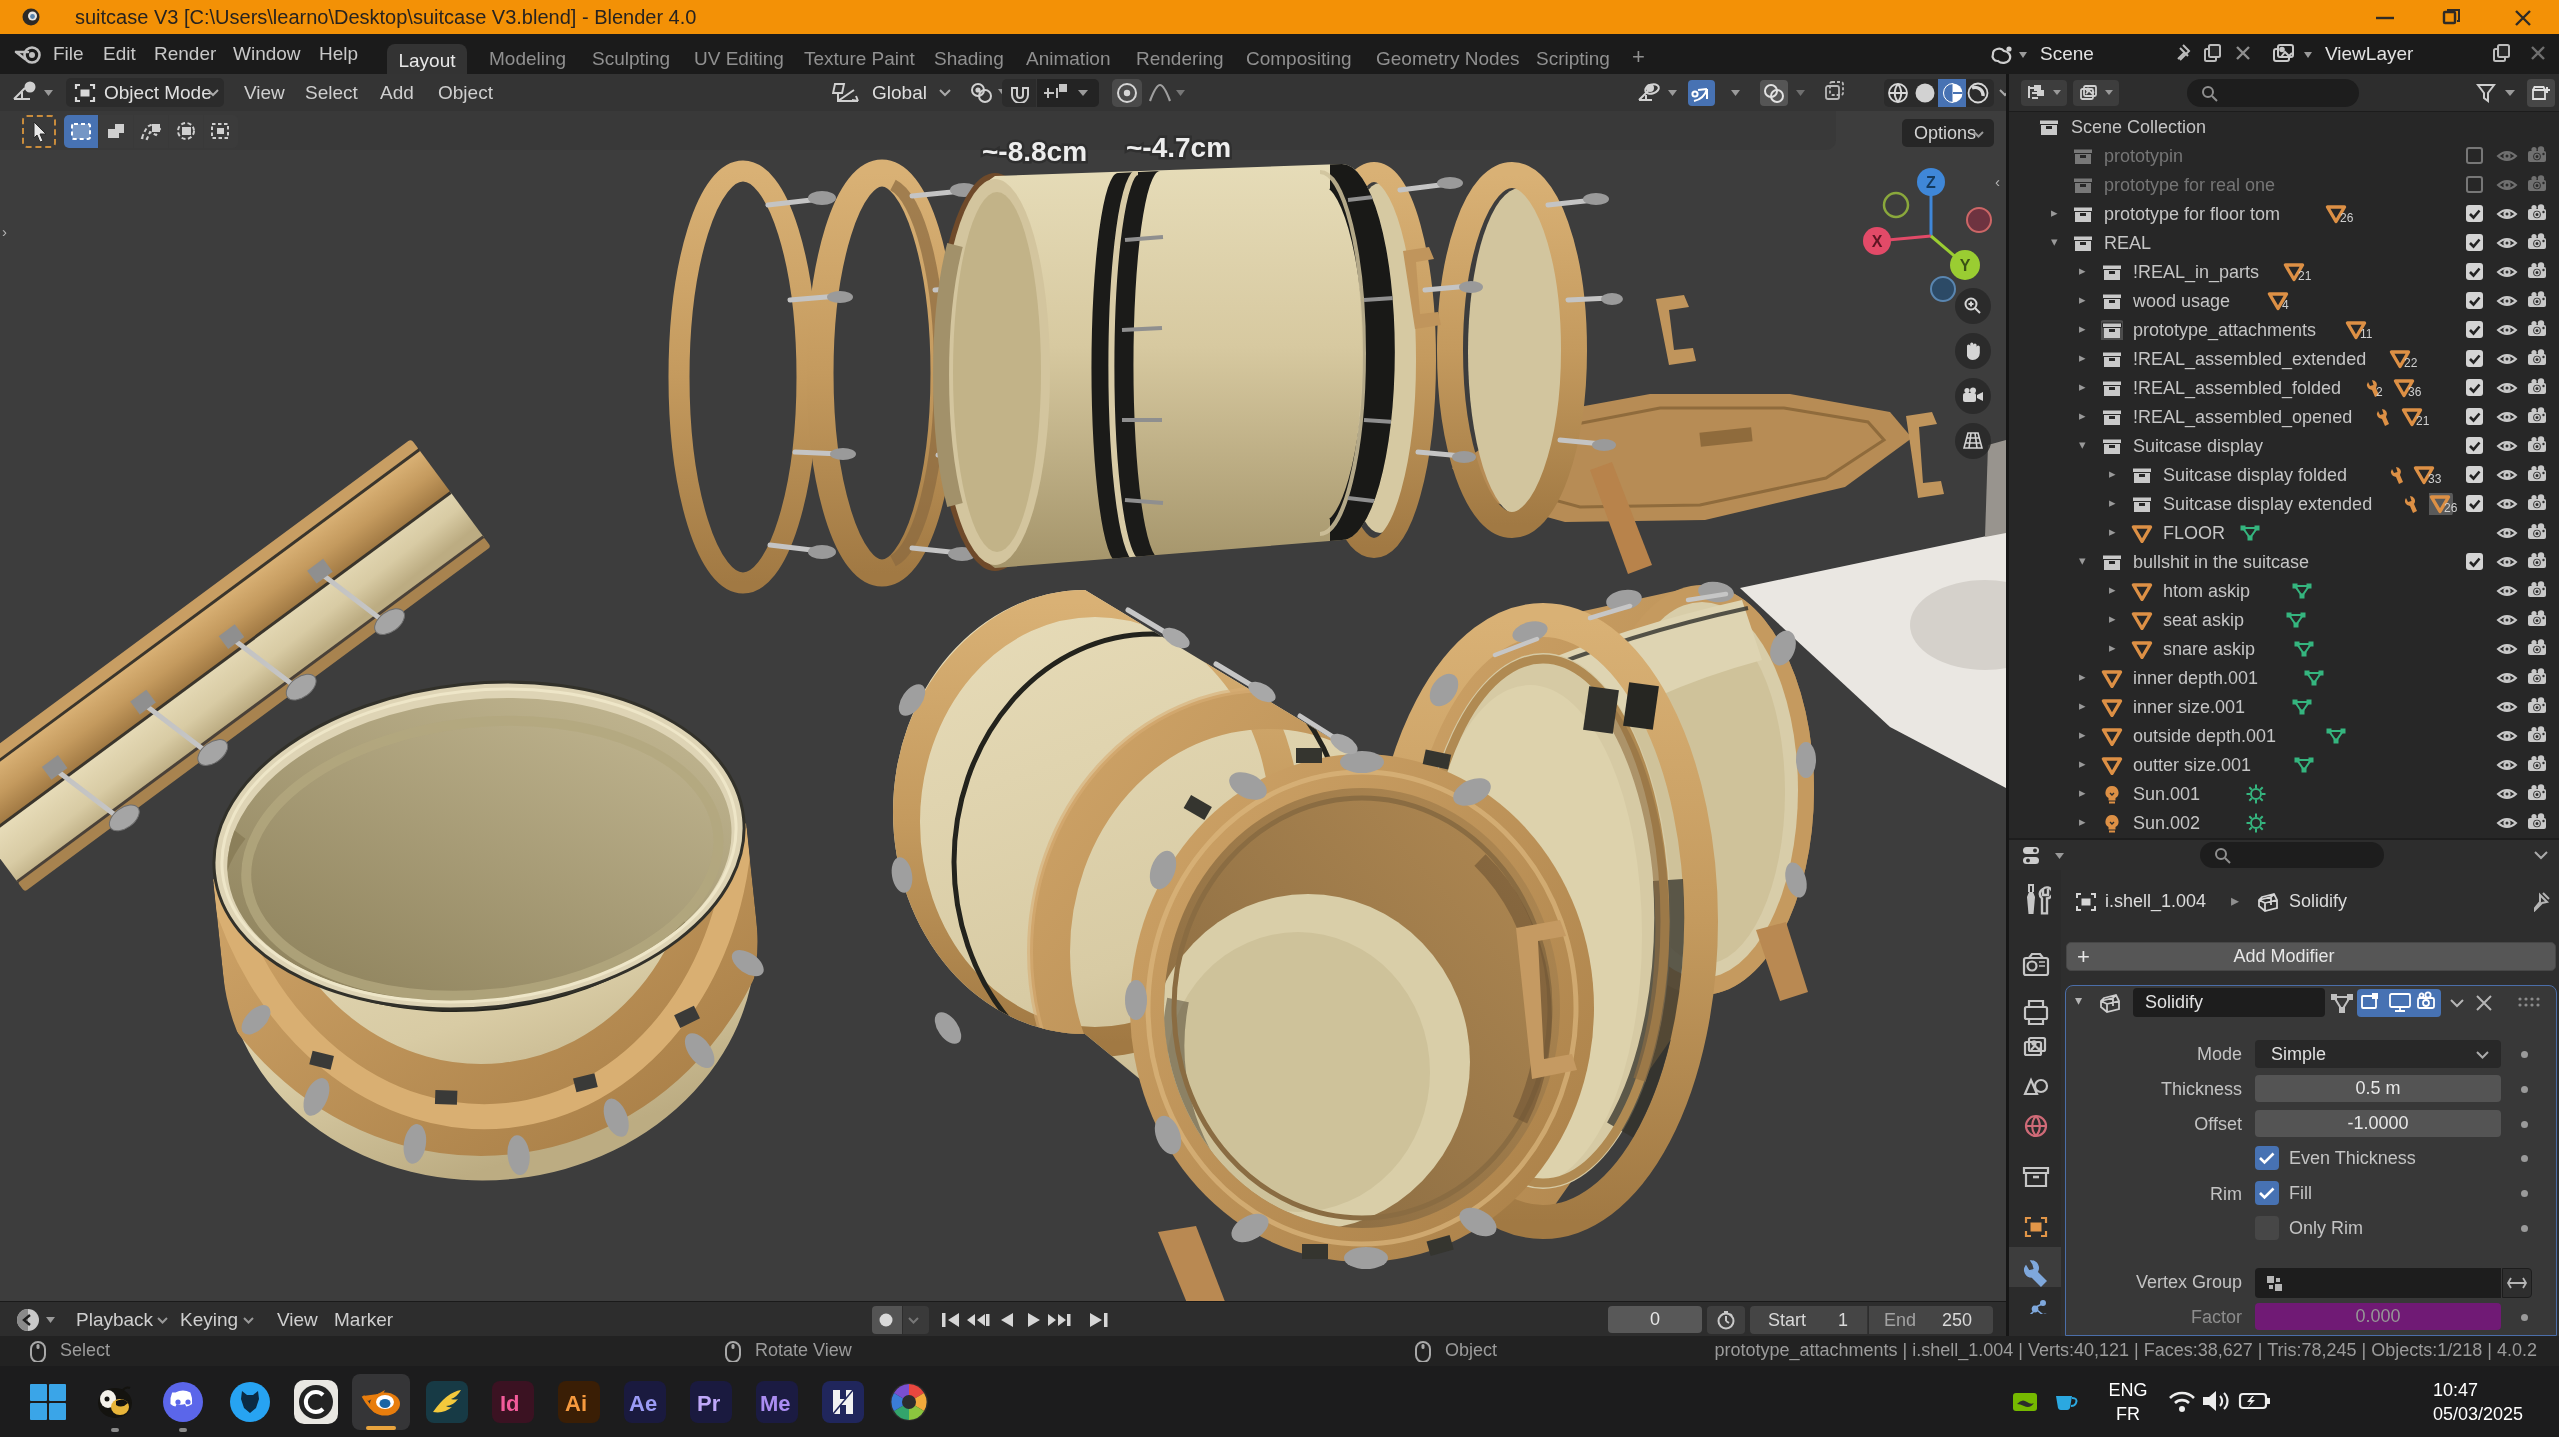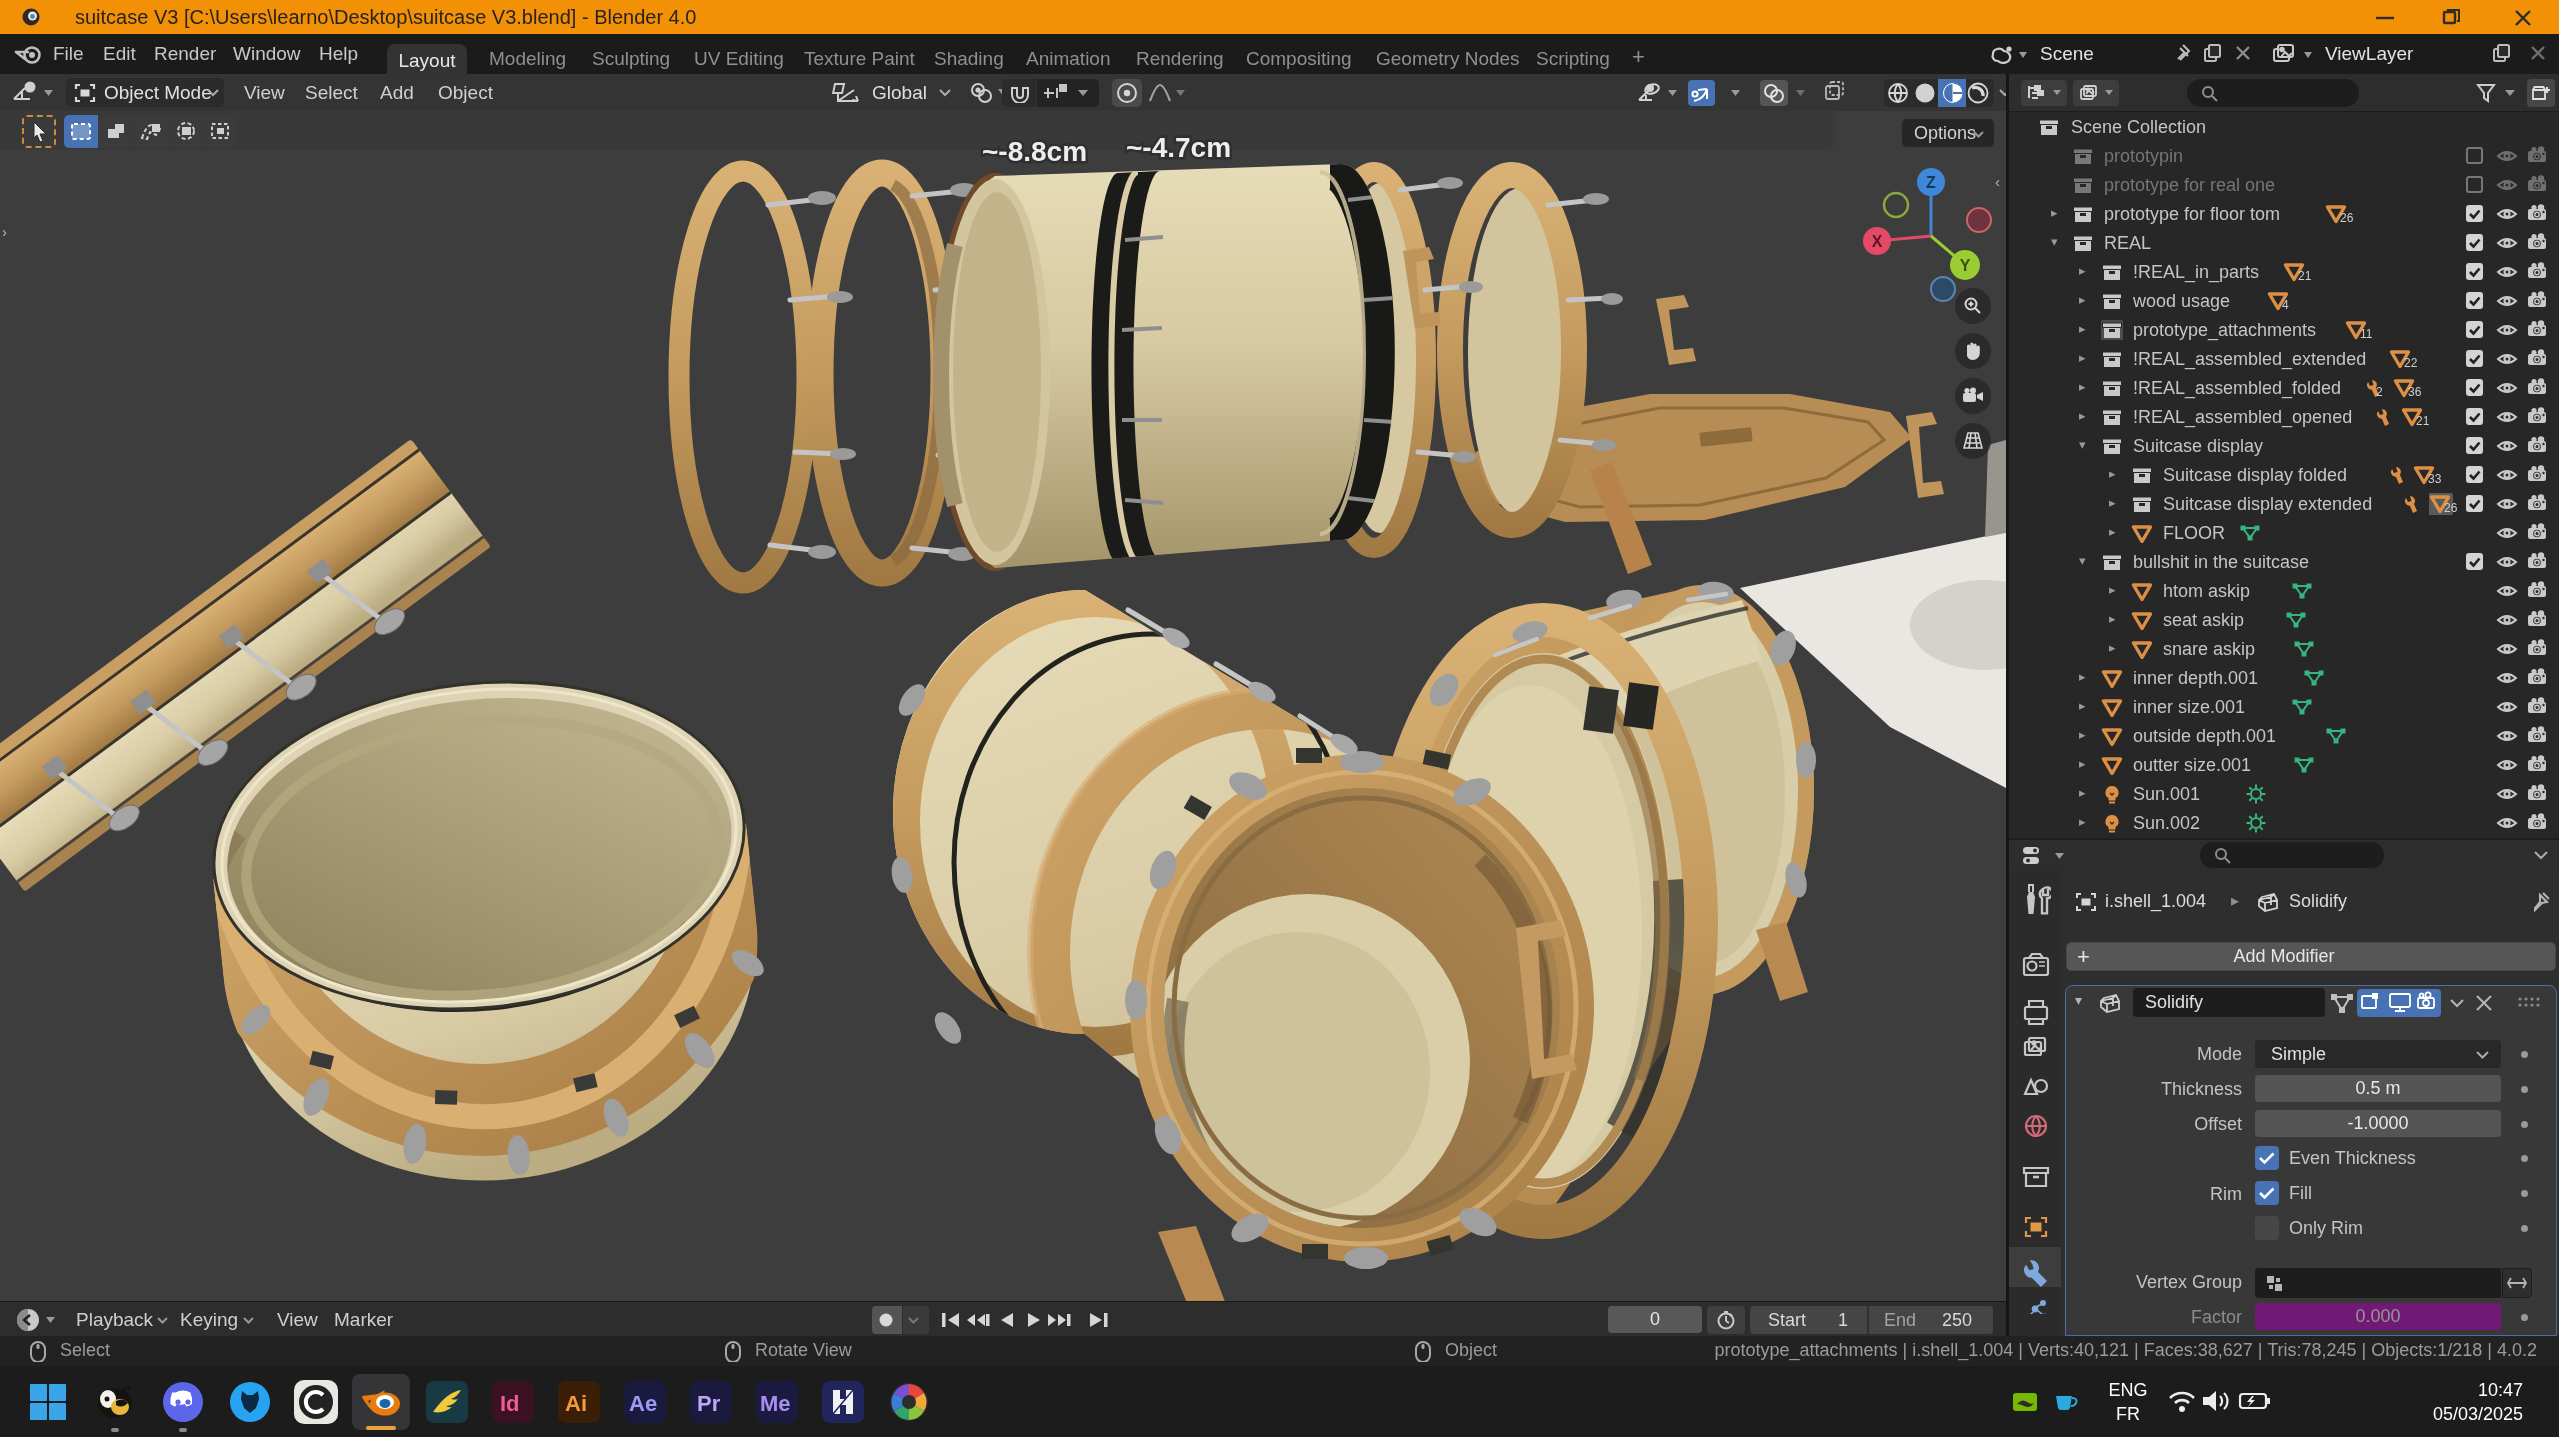--- a/index.html
+++ b/index.html
@@ -1543,15 +1543,15 @@
     </svg>
     <svg class="abs" style="left:2200px;top:22px" width="34" height="26" viewBox="0 0 34 26">
       <path d="M3 9 l6 0 7 -6 0 20 -7 -6 -6 0z" fill="#ececec"></path>
       <path d="M20 8 a7 7 0 0 1 0 10 M24 5 a11 11 0 0 1 0 16" stroke="#ececec" stroke-width="2.2" fill="none"></path>
     </svg>
     <svg class="abs" style="left:2238px;top:22px" width="36" height="26" viewBox="0 0 36 26">
       <rect x="2" y="6" width="26" height="14" rx="3" fill="none" stroke="#ececec" stroke-width="2.2"></rect>
       <rect x="29" y="10" width="3" height="6" fill="#ececec"></rect>
       <path d="M14 8 l-5 6 4 0 -3 5 7 -7 -4 0 3 -4z" fill="#ececec"></path>
     </svg>
-    <span class="abs" style="right:36px;top:12px;font-size:18px;line-height:24px;text-align:right">10:47<br>05/03/2025</span>
+    <span class="abs" style="right:36px;top:12px;font-size:18px;line-height:24px;text-align:left">10:47<br>05/03/2025</span>
   </div>
 </div>
 
 </body></html>

